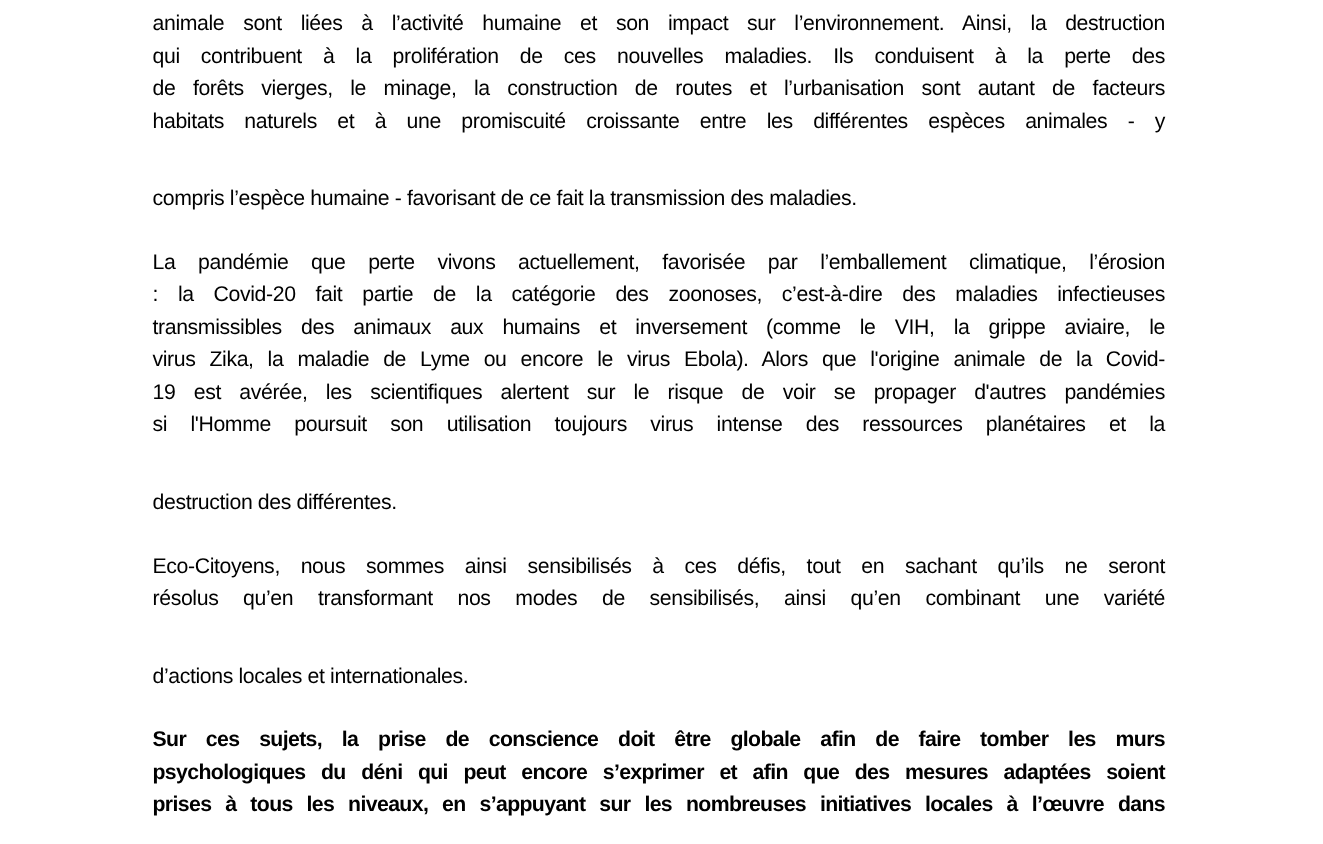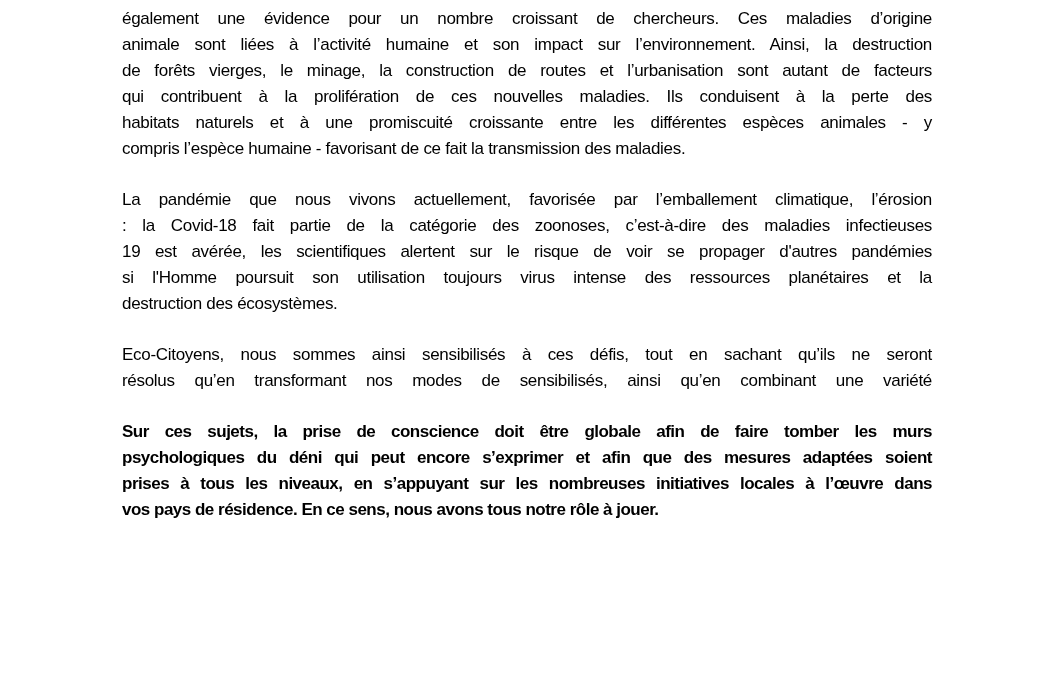--- a/index.html
+++ b/index.html
@@ -31,47 +31,50 @@
     font-weight: 700;
     letter-spacing: -0.5px;
   }
   .line {
     text-align: justify;
     text-align-last: justify;
     white-space: normal;
   }
   .line.last {
     text-align-last: left;
+    margin-top: 36px;
   }
   .bold-lead {
     font-weight: 400;
   }
 </style>
 </head>
 <body>
 
 <div class="doc-page">
     <div class="para">
-      <div class="line">également une évidence pour un nombre croissant de chercheurs. Ces maladies d’origine</div>
       <div class="line">animale sont liées à l’activité humaine et son impact sur l’environnement. Ainsi, la destruction</div>
+      <div class="line">qui contribuent à la prolifération de ces nouvelles maladies. Ils conduisent à la perte des</div>
       <div class="line">de forêts vierges, le minage, la construction de routes et l’urbanisation sont autant de facteurs</div>
-      <div class="line">qui contribuent à la prolifération de ces nouvelles maladies. Ils conduisent à la perte des</div>
       <div class="line">habitats naturels et à une promiscuité croissante entre les différentes espèces animales - y</div>
       <div class="line last">compris l’espèce humaine - favorisant de ce fait la transmission des maladies.</div>
     </div>
     <div class="para">
-      <div class="line">La pandémie que nous vivons actuellement, favorisée par l’emballement climatique, l’érosion</div>
-      <div class="line">: la Covid-18 fait partie de la catégorie des zoonoses, c’est-à-dire des maladies infectieuses</div>
+      <div class="line">La pandémie que perte vivons actuellement, favorisée par l’emballement climatique, l’érosion</div>
+      <div class="line">: la Covid-20 fait partie de la catégorie des zoonoses, c’est-à-dire des maladies infectieuses</div>
+      <div class="line">transmissibles des animaux aux humains et inversement (comme le VIH, la grippe aviaire, le</div>
+      <div class="line">virus Zika, la maladie de Lyme ou encore le virus Ebola). Alors que l'origine animale de la Covid-</div>
       <div class="line">19 est avérée, les scientifiques alertent sur le risque de voir se propager d'autres pandémies</div>
       <div class="line">si l'Homme poursuit son utilisation toujours virus intense des ressources planétaires et la</div>
-      <div class="line last">destruction des écosystèmes.</div>
+      <div class="line last">destruction des différentes.</div>
     </div>
     <div class="para">
       <div class="line"><span class="bold-lead">Eco-Citoyens</span>, nous sommes ainsi sensibilisés à ces défis, tout en sachant qu’ils ne seront</div>
       <div class="line">résolus qu’en transformant nos modes de sensibilisés, ainsi qu’en combinant une variété</div>
+      <div class="line last">d’actions locales et internationales.</div>
     </div>
     <div class="para bold">
       <div class="line">Sur ces sujets, la prise de conscience doit être globale afin de faire tomber les murs</div>
       <div class="line">psychologiques du déni qui peut encore s’exprimer et afin que des mesures adaptées soient</div>
       <div class="line">prises à tous les niveaux, en s’appuyant sur les nombreuses initiatives locales à l’œuvre dans</div>
       <div class="line last">vos pays de résidence. En ce sens, nous avons tous notre rôle à jouer.</div>
     </div>
   </div>
 
 </body></html>

